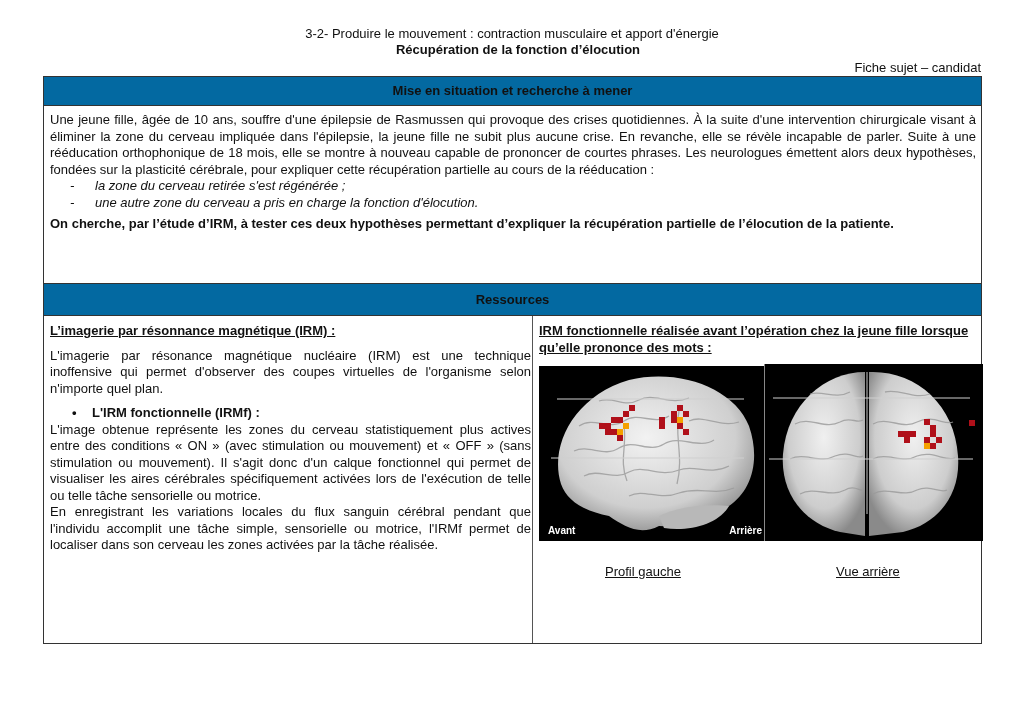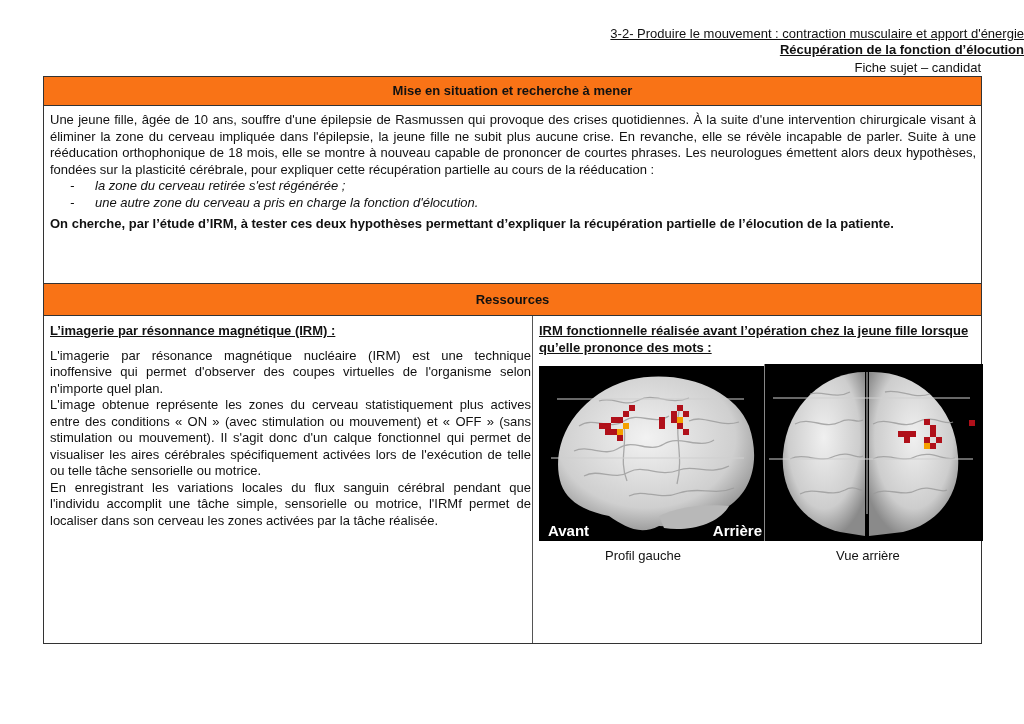--- a/index.html
+++ b/index.html
@@ -1,24 +1,24 @@
 <!DOCTYPE html>
 <html><head>
 <meta charset="utf-8">
 <style>
   html, body { margin: 0; padding: 0; background: #ffffff; }
   body { width: 1024px; height: 724px; position: relative; overflow: hidden;
          font-family: "Liberation Sans", sans-serif; color: #111; }
-  .title-block { position: absolute; top: 26px; left: 0; width: 1024px; text-align: right; text-decoration: underline; }
+  .title-block { position: absolute; top: 26px; left: 0; width: 1024px; text-align: center; }
   .title-line1 { font-size: 13px; line-height: 16px; }
   .title-line2 { font-size: 13px; line-height: 16px; font-weight: bold; margin-left: 12px; }
   .fiche { position: absolute; top: 60px; right: 43px; font-size: 13px; line-height: 15px; }
 
   .sheet { position: absolute; left: 43px; top: 76px; width: 939px; border: 1.5px solid #333; box-sizing: border-box; }
-  .band { background: #f97316; text-align: center; font-weight: bold; font-size: 13px; height: 28px; line-height: 28px;
+  .band { background: #0369a1; text-align: center; font-weight: bold; font-size: 13px; height: 28px; line-height: 28px;
           border-bottom: 1.5px solid #333; }
   .band.second { height: 31px; line-height: 31px; border-top: 1.5px solid #333; }
   .situation { padding: 6px 5px 6px 6px; font-size: 13px; line-height: 16.5px; text-align: justify; height: 165px; box-sizing: content-box; }
   .situation p { margin: 0; }
   .situation ul { list-style: none; margin: 0; padding: 0 0 0 20px; font-style: italic; }
   .situation li { position: relative; padding-left: 25px; }
   .situation li::before { content: "-"; position: absolute; left: 0; }
   .situation .goal { font-weight: bold; margin-top: 5px; }
 
   .res-row { display: flex; height: 327px; }
@@ -30,23 +30,23 @@
   .res-left .intro { margin-top: 8px; }
   .bullet-head { font-weight: bold; margin-top: 8px !important; padding-left: 22px; }
   .bullet-head .dot { display: inline-block; width: 20px; }
   .bullet-head .colon { font-weight: normal; }
 
   .figures { position: relative; margin-top: 8px; height: 178px; }
   .fig { position: absolute; top: 0; height: 177px; background: #000; overflow: hidden; }
   .fig.left { left: 0; width: 225px; top: 2px; height: 175px; }
   .fig.right { left: 225px; width: 218px; border-left: 1px solid #888; }
   .fig svg { display: block; }
-  .fig-label { position: absolute; bottom: 2px; color: #fff; font-weight: bold; font-size: 15px; }
+  .fig-label { position: absolute; bottom: 2px; color: #fff; font-weight: bold; font-size: 10px; }
   .captions { position: relative; height: 20px; margin-top: 6px; font-size: 13px; }
-  .cap { position: absolute; top: 0; }
+  .cap { position: absolute; top: 16px; text-decoration: underline; }
 </style>
 </head>
 <body>
 
 <div class="title-block">
   <div class="title-line1">3-2- Produire le mouvement : contraction musculaire et apport d'énergie</div>
   <div class="title-line2">Récupération de la fonction d’élocution</div>
 </div>
 <div class="fiche">Fiche sujet – candidat</div>
 
@@ -60,20 +60,21 @@
     </ul>
     <p class="goal">On cherche, par l’étude d’IRM, à tester ces deux hypothèses permettant d’expliquer la récupération partielle de l’élocution de la patiente.</p>
   </div>
 
   <div class="band second">Ressources</div>
 
   <div class="res-row">
     <div class="res-left">
       <p class="u-head">L’imagerie par résonnance magnétique (IRM) :</p>
       <p class="intro">L'imagerie par résonance magnétique nucléaire (IRM) est une technique inoffensive qui permet d'observer des coupes virtuelles de l'organisme selon n'importe quel plan.</p>
+      <p class="bullet-head"><span class="dot">•</span><span>L'IRM fonctionnelle (IRMf) :</span></p>
       <p> L'image obtenue représente les zones du cerveau statistiquement plus actives entre des conditions « ON » (avec stimulation ou mouvement) et « OFF » (sans stimulation ou mouvement). Il s'agit donc d'un calque fonctionnel qui permet de visualiser les aires cérébrales spécifiquement activées lors de l'exécution de telle ou telle tâche sensorielle ou motrice.</p>
       <p>En enregistrant les variations locales du flux sanguin cérébral pendant que l'individu accomplit une tâche simple, sensorielle ou motrice, l'IRMf permet de localiser dans son cerveau les zones activées par la tâche réalisée.</p>
     </div>
 
     <div class="res-right">
       <p class="u-head">IRM fonctionnelle réalisée avant l’opération chez la jeune fille lorsque qu’elle prononce des mots :</p>
       <div class="figures">
         <div class="fig left">
           <svg width="225" height="175" viewBox="0 0 225 175">
             <defs>

